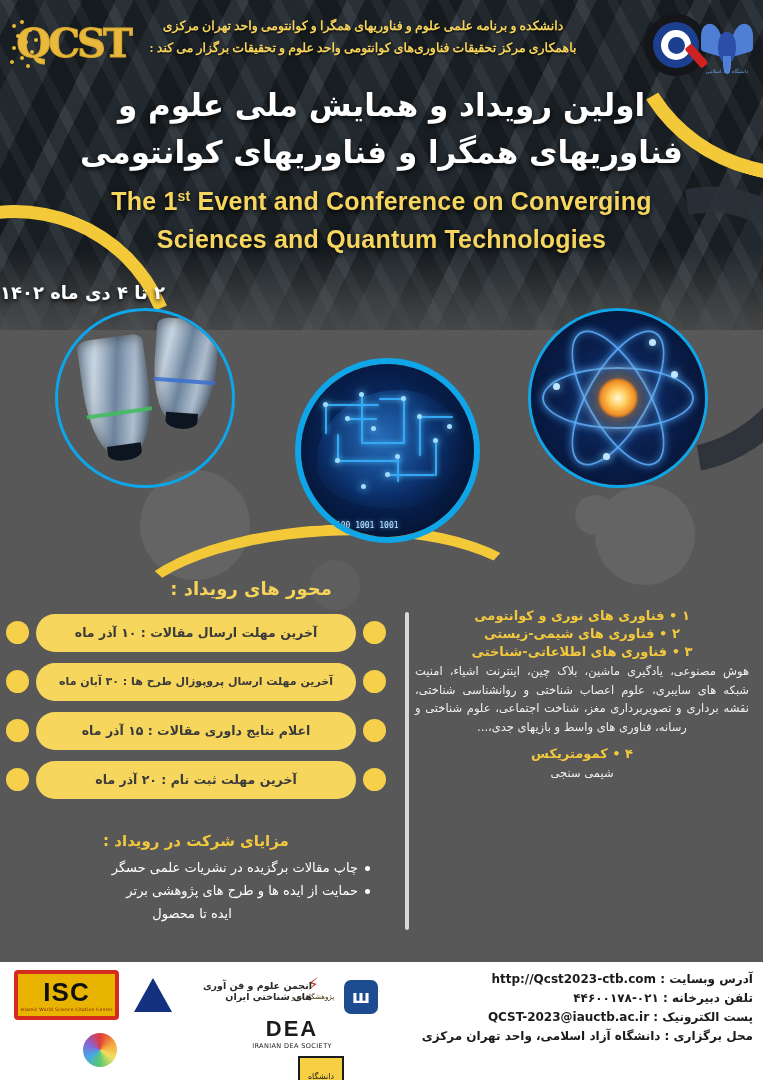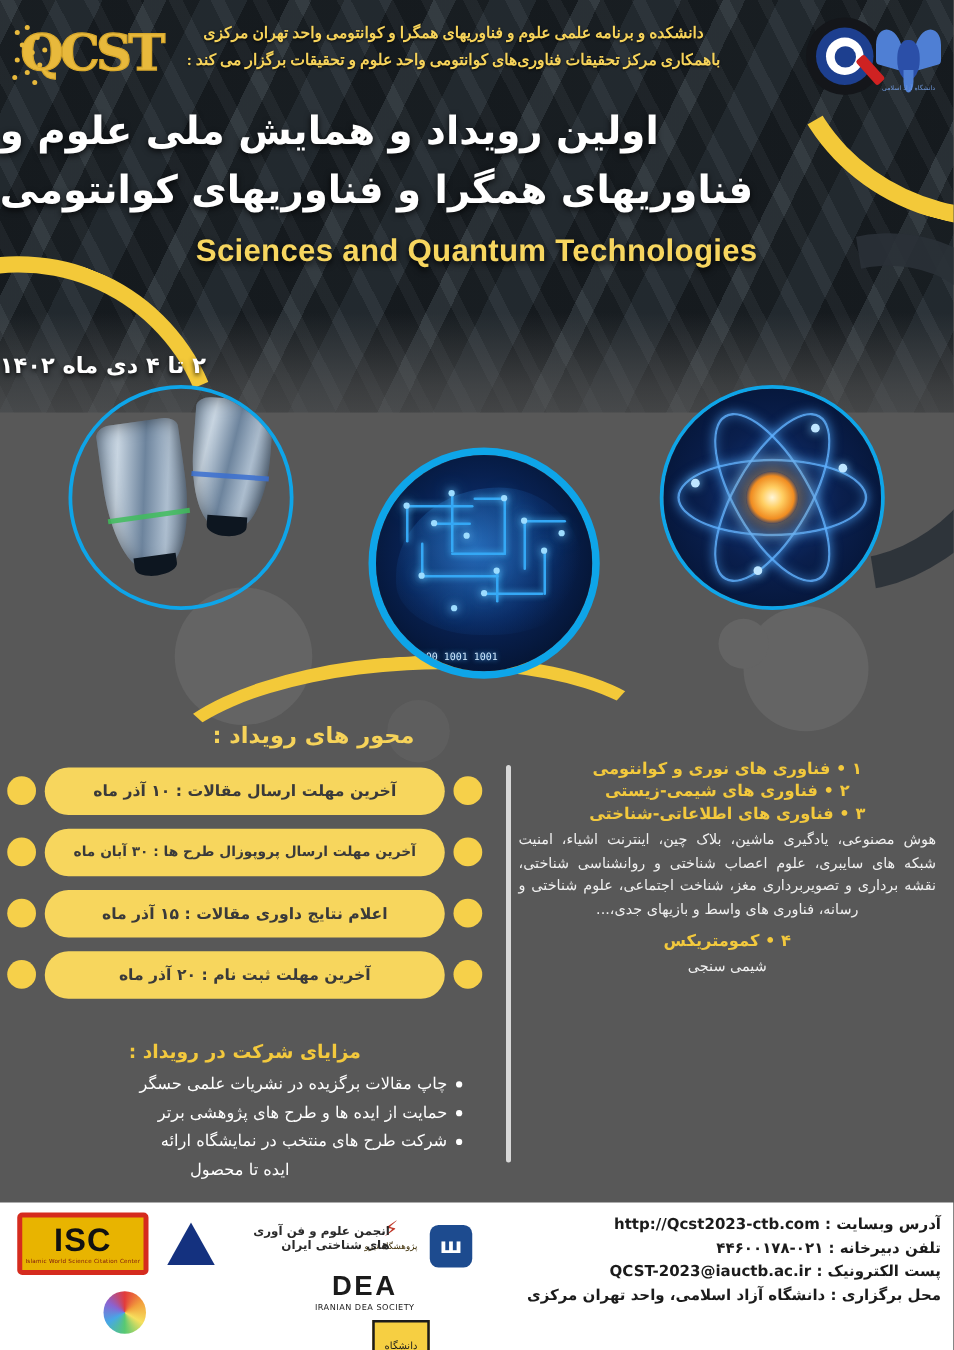--- a/index.html
+++ b/index.html
@@ -158,21 +158,21 @@
     background:#4f7fd4; border-radius:0 0 50% 50%;
   }
   .logo-azad-cap {
     position:absolute; right:4px; top:60px; width:48px; text-align:center;
     color:#6f9ae0; font-size:5px; letter-spacing:.3px;
   }
 
   
   .title-fa {
     position:absolute; left:0; top:82px; width:763px;
-    text-align:left; color:#ffffff; direction:rtl;
+    text-align:center; color:#ffffff; direction:rtl;
     font-family:"DejaVu Sans", sans-serif;
     font-size:31px; font-weight:700; line-height:1.52;
     text-shadow:0 2px 5px rgba(0,0,0,.85);
   }
   .title-en {
     position:absolute; left:0; top:182px; width:763px;
     text-align:center; color:#f7d65f; direction:ltr;
     font-family:"Liberation Sans", sans-serif;
     font-size:25px; font-weight:700; line-height:1.52;
     letter-spacing:.2px;
@@ -479,20 +479,23 @@
     </div>
     <div class="logo-azad-cap">دانشگاه آزاد اسلامی</div>
   </div>
 
   <div class="title-fa">
     <div>اولین رویداد و همایش ملی علوم و</div>
     <div>فناوریهای همگرا و فناوریهای کوانتومی</div>
   </div>
 
   <div class="title-en">
+    <div>
+      <span>The 1</span><sup>st</sup><span> Event and Conference on Converging</span>
+    </div>
     <div>Sciences and Quantum Technologies</div>
   </div>
 
   <div class="date-fa">۲ تا ۴ دی ماه ۱۴۰۲</div>
 
   <div class="circ circ-micro">
     <div class="micro-bg">
       <div class="lens l1">
         <div class="band"></div>
         <div class="tip"></div>
@@ -616,23 +619,20 @@
   </div>
 
   <div class="benefits-head">مزایای شرکت در رویداد :</div>
   <ul class="benefits">
     <li>
       <span class="b"></span><span>چاپ مقالات برگزیده در نشریات علمی حسگر</span>
     </li>
     <li>
       <span class="b"></span><span>حمایت از ایده ها و طرح های پژوهشی برتر</span>
     </li>
-    <li>
-      <span class="b"></span><span>شرکت طرح های منتخب در نمایشگاه ارائه</span>
-    </li>
     <li class="cont">ایده تا محصول</li>
   </ul>
 
   <div class="footer">
 
     <div class="footer-logos">
       <div class="lg isc">
         <span class="t">ISC</span>
         <span class="s">Islamic World Science Citation Center</span>
       </div>

